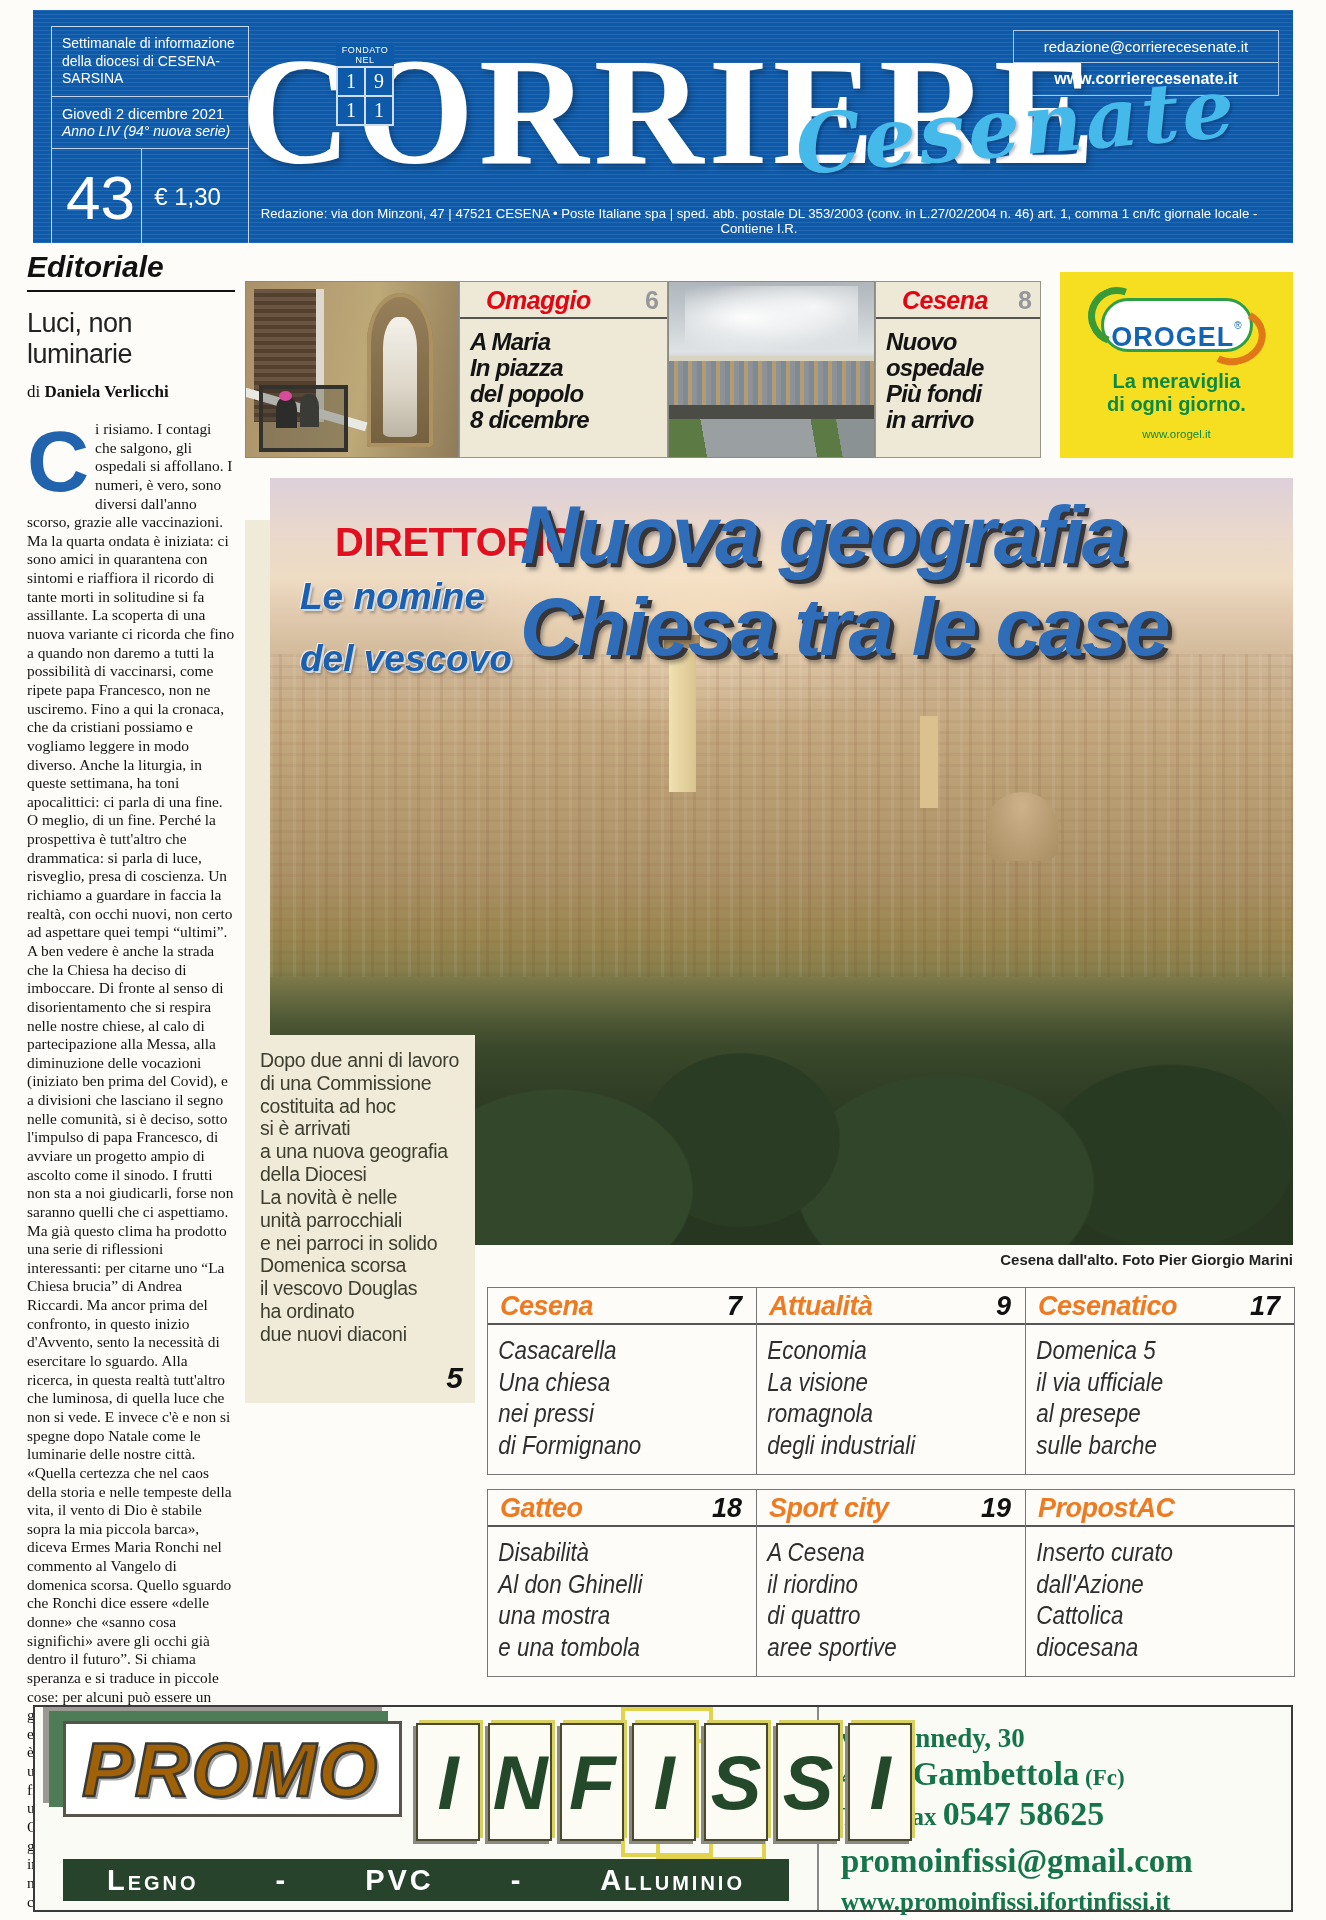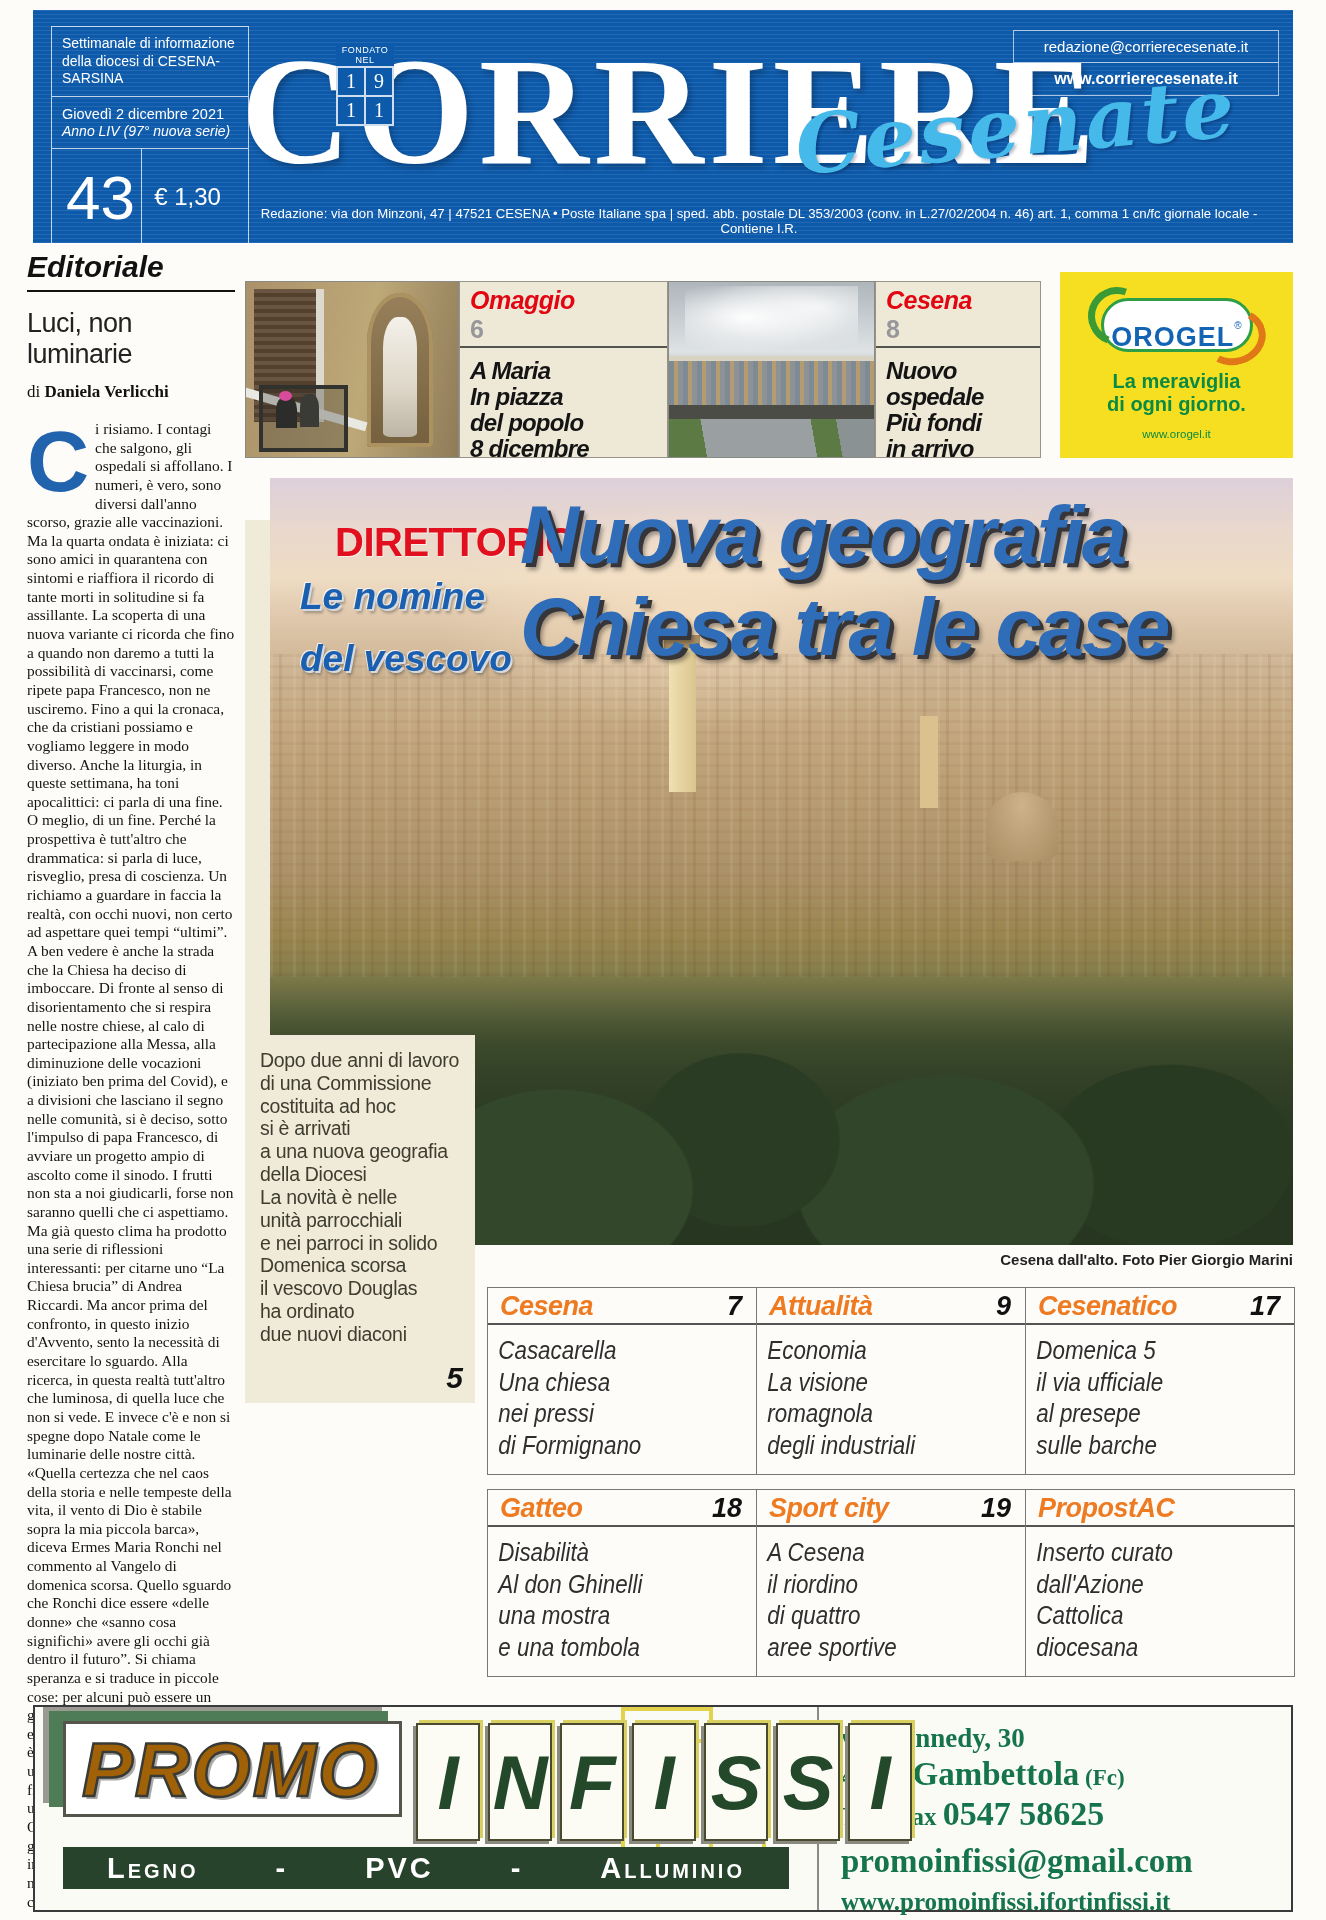--- a/index.html
+++ b/index.html
@@ -66,21 +66,21 @@
     border-radius:42% 42% 8px 8px/26% 26% 4px 4px; }
   .p1-crane { position:absolute; left:-8%; bottom:26%; width:66%; height:9px; background:#e9e9e3; transform:rotate(16deg); }
   .p1-basket { position:absolute; left:6%; bottom:3%; width:42%; height:38%; border:4px solid #31312d; background:rgba(35,35,32,.28); }
   .p1-fig1 { position:absolute; left:16%; bottom:34%; width:26%; height:52%; background:#2c2c2a; border-radius:40% 40% 0 0; }
   .p1-fig2 { position:absolute; left:46%; bottom:36%; width:24%; height:56%; background:#3a3a36; border-radius:40% 40% 0 0; }
   .p1-helmet { position:absolute; left:18%; bottom:88%; width:13px; height:10px; background:#d84a9a; border-radius:50%; }
 
   .teaser { background:#eee8d7; border:1px solid #98948a; }
   #teaser1 { left:459px; top:281px; width:209px; height:177px; }
   #teaser2 { left:875px; top:281px; width:166px; height:177px; }
-  .teaser-head { display:flex; justify-content:space-between; align-items:baseline; border-bottom:2.5px solid #55554f; padding:4px 8px 2px 10px;flex-direction:column; }
+  .teaser-head { display:flex; justify-content:space-between; align-items:baseline; border-bottom:2.5px solid #55554f; padding:4px 8px 2px 26px; }
   .teaser-section { color:#e20613; font-weight:bold; font-style:italic; font-size:25px; letter-spacing:-.5px; }
   .teaser-page { color:#97979b; font-weight:bold; font-size:25px; }
   .teaser-title { padding:10px 6px 0 10px; font-weight:bold; font-style:italic; font-size:24px; line-height:1.08; color:#141414; letter-spacing:-.8px; }
 
   #photo2 { left:668px; top:281px; width:207px; height:177px; background:linear-gradient(180deg,#aeb6bc 0%, #dfe3e5 40%, #c5c8c9 46%); }
   .p2-cloud { position:absolute; left:8%; top:2%; width:84%; height:40%;
     background:radial-gradient(ellipse at 35% 45%, rgba(255,255,255,.95), transparent 65%),
                radial-gradient(ellipse at 75% 30%, rgba(255,255,255,.8), transparent 60%); }
   .p2-building { position:absolute; left:0; top:42%; width:100%; height:30%; border-top:5px solid #d9d3c2;
     background:repeating-linear-gradient(90deg,#7f8b94 0 5px,#b49b71 5px 9px,#8d9297 9px 14px); }
@@ -166,21 +166,21 @@
     box-shadow:-14px -10px 0 #4d7c57, -20px -14px 0 #9a9a92; }
   #promo-word { font-weight:bold; font-style:italic; font-size:76px; line-height:1.1; color:#a16207;
     -webkit-text-stroke:2.5px #3a3a34; text-shadow:3px 3px 0 #aaa; letter-spacing:2px; }
   #infissi-row { position:relative; display:flex; gap:8px; margin-left:14px; margin-top:2px; }
   .yellow-frame { position:absolute; border:4px solid #e3d34c; z-index:0; }
   #yframe1 { left:205px; top:-16px; width:92px; height:150px; }
   #yframe2 { left:240px; top:16px; width:110px; height:122px; }
   .letterbox { position:relative; z-index:1; width:64px; height:118px; background:#fcfcf5; border:2.5px solid #4a4a30;
     box-shadow:3px -3px 0 #d8d060, -3px 3px 0 #8a8a80; display:flex; align-items:center; justify-content:center; }
   .letterbox span { font-weight:bold; font-style:italic; font-size:76px; color:#23482a; }
-  #materials-bar { position:absolute; left:28px; top:140px; width:726px; height:42px; background:#27432c; color:#fff;
+  #materials-bar { position:absolute; left:28px; top:152px; width:726px; height:42px; background:#27432c; color:#fff;
     display:flex; align-items:center; justify-content:space-between; padding:0 44px;
     font-weight:bold; font-size:29px; font-variant:small-caps; letter-spacing:3px; }
   #ad-contact { position:absolute; left:806px; top:16px; color:#15744a; font-family:"Liberation Serif", serif; font-weight:bold; }
   .adc-line1 { font-size:27px; }
   .adc-line2 { font-size:26px; margin-top:2px; }
   .adc-city { font-size:33px; }
   .adc-small { font-size:23px; }
   .adc-line3 { font-size:25px; margin-top:2px; }
   .adc-phone { font-size:34px; }
   .adc-line4 { font-size:33px; margin-top:10px; }
@@ -192,21 +192,21 @@
 <div id="canvas">
 
   <div id="header" class="abs">
     <div id="info-box" class="abs">
       <div class="info-row">
         <div>Settimanale di informazione</div>
         <div>della diocesi di CESENA-SARSINA</div>
       </div>
       <div class="info-row">
         <div class="info-date">Giovedì 2 dicembre 2021</div>
-        <div class="info-series">Anno LIV (97° nuova serie)</div>
+        <div class="info-series">Anno LIV (94° nuova serie)</div>
       </div>
       <div class="info-row last">
         <div class="info-issue">43</div>
         <div class="info-price">€ 1,30</div>
       </div>
     </div>
 
     <div id="masthead-title" class="abs">CORRIERE</div>
 
     <div id="fondato-box" class="abs">

